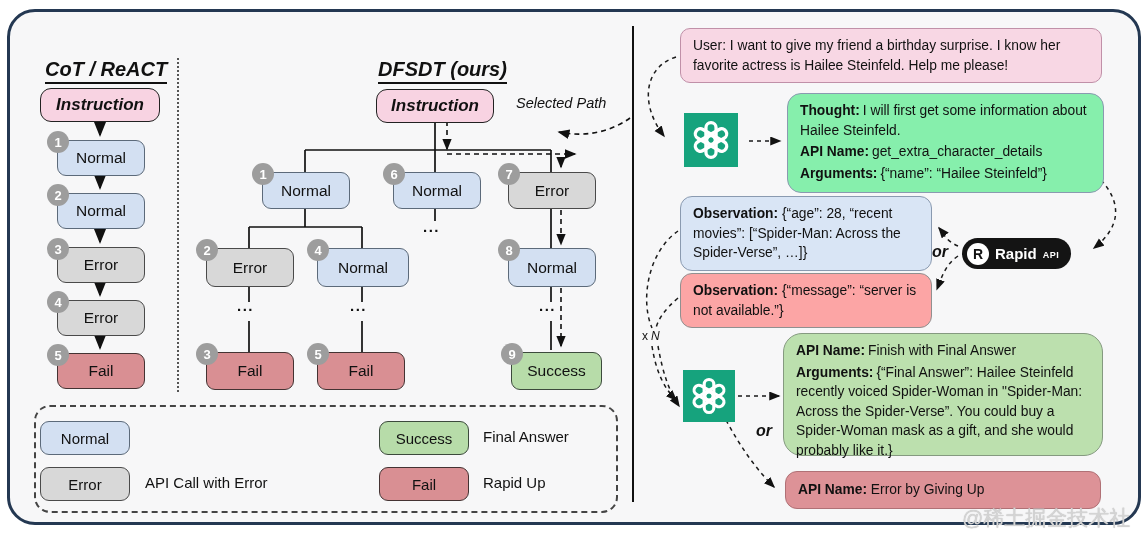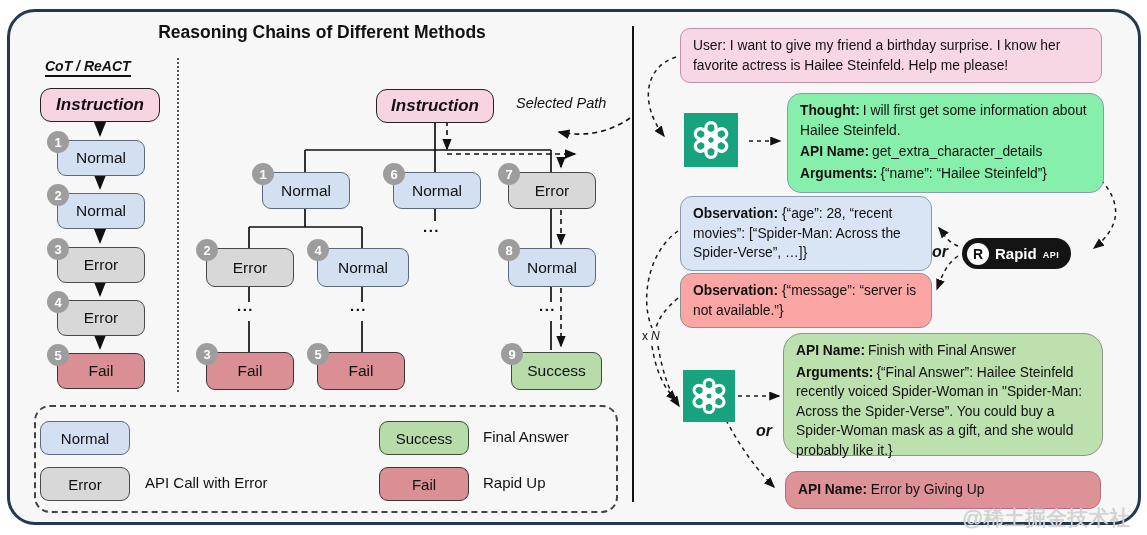--- a/index.html
+++ b/index.html
@@ -3,21 +3,21 @@
 <meta charset="utf-8">
 <style>
   html,body{margin:0;padding:0;background:#fff;}
   .canvas{position:relative;width:1147px;height:535px;background:#fff;
           font-family:"Liberation Sans",sans-serif;color:#111;overflow:hidden;}
   .frame{position:absolute;left:7px;top:9px;width:1128px;height:510px;
          background:#f7f7f8;border:3px solid #243852;border-radius:28px;z-index:0;}
   svg.wires{position:absolute;left:0;top:0;z-index:1;}
   .ttl{position:absolute;left:122px;top:22px;width:400px;text-align:center;
        font-size:17.5px;font-weight:bold;z-index:2;}
-  .colhead{position:absolute;font-size:14px;font-weight:bold;font-style:italic;
+  .colhead{position:absolute;font-size:20px;font-weight:bold;font-style:italic;
        border-bottom:2.2px solid #111;padding-bottom:1px;z-index:2;}
   .selpath{position:absolute;left:516px;top:95px;width:110px;font-size:14.5px;
        font-style:italic;z-index:2;}
   .dotsep{position:absolute;left:177px;top:58px;height:334px;width:0;
        border-left:2px dotted #555;z-index:1;}
   .divider{position:absolute;left:632px;top:26px;height:476px;width:0;
        border-left:2px solid #111;z-index:1;}
   .nbox{position:absolute;display:flex;align-items:center;justify-content:center;
        border:1.6px solid #3c434c;border-radius:9px;font-size:15.5px;z-index:3;}
   .blue{background:#d3e0f2;border-color:#5c6a7a;}
@@ -115,23 +115,23 @@
       <path d="M 958 256 C 946 264 942 276 937 289" marker-end="url(#ah)"></path>
       <path d="M 678 231 C 648 252 640 300 652 328"></path>
       <path d="M 652 346 C 656 372 664 388 676 400" marker-end="url(#ah)"></path>
       <path d="M 678 298 C 664 310 658 320 656 328"></path>
       <path d="M 658 346 C 663 374 669 391 679 406" marker-end="url(#ah)"></path>
       <line x1="738" y1="396" x2="779" y2="396" marker-end="url(#ah)"></line>
       <path d="M 726 420 C 740 446 755 468 774 487" marker-end="url(#ah)"></path>
     </g>
   </svg>
 
-  <div class="ttl">Reasoning Chains of Different Methods</div>
   <div class="colhead" style="left:45px;top:58px;">CoT / ReACT</div>
   <div class="dotsep"></div>
+  <div class="colhead" style="left:378px;top:58px;">DFSDT (ours)</div>
   <div class="selpath">Selected Path</div>
 
   <div class="nbox pinkbox" style="left:40px;top:88px;width:118px;height:32px;">Instruction</div>
   <div class="nbox blue" style="left:57px;top:140px;width:86px;height:34px;">
       <span class="num">1</span>
       <span>Normal</span>
     </div>
   <div class="nbox blue" style="left:57px;top:193px;width:86px;height:34px;">
       <span class="num">2</span>
       <span>Normal</span>

